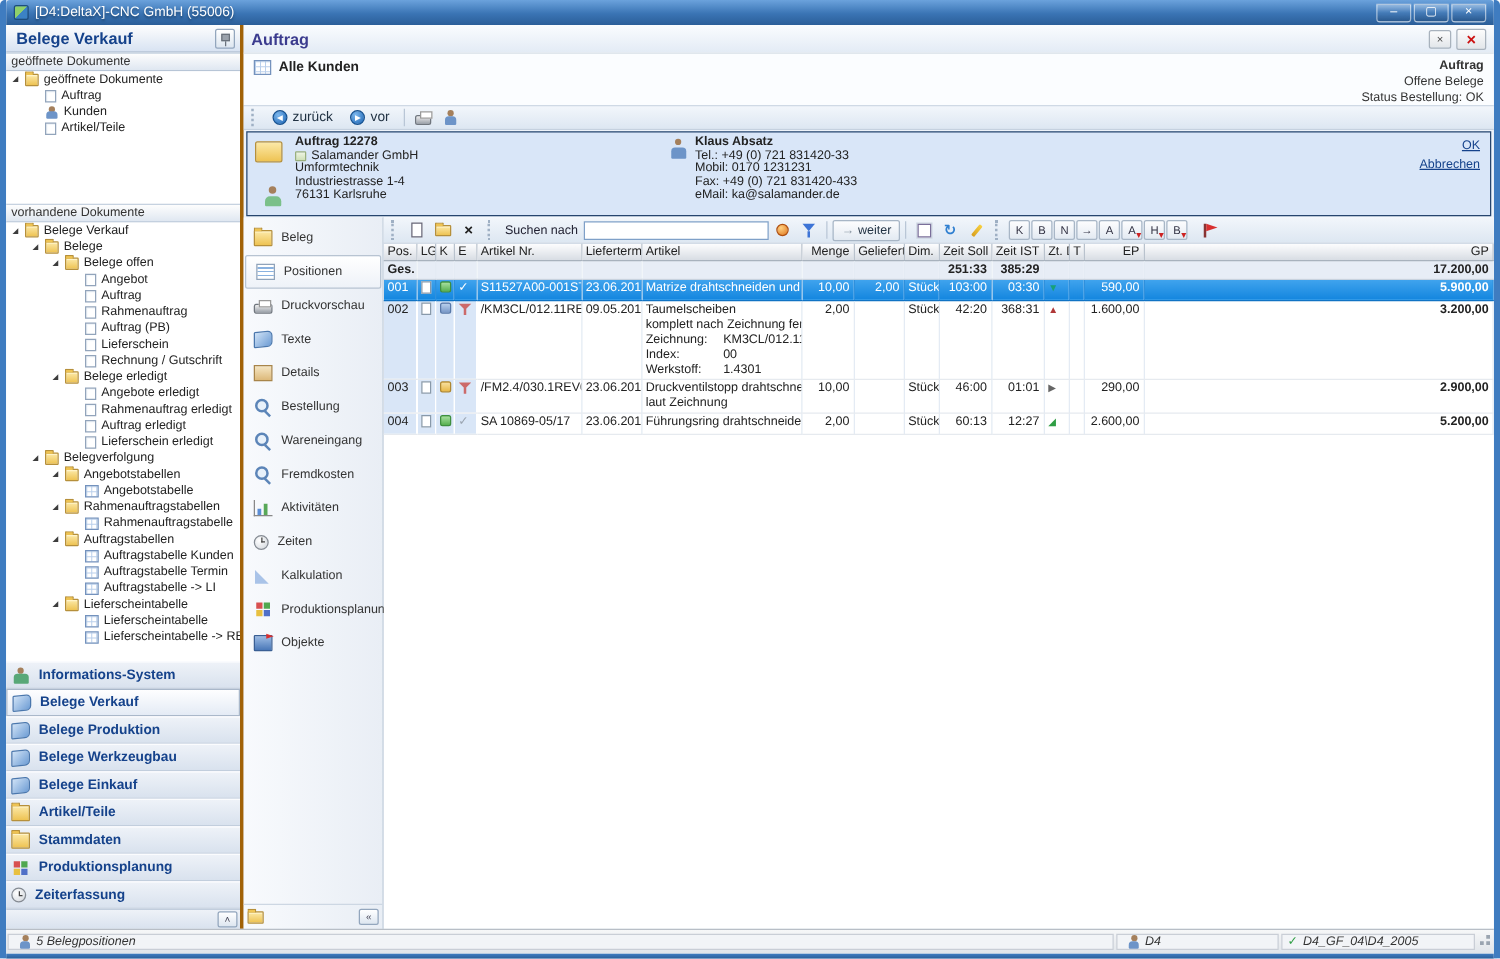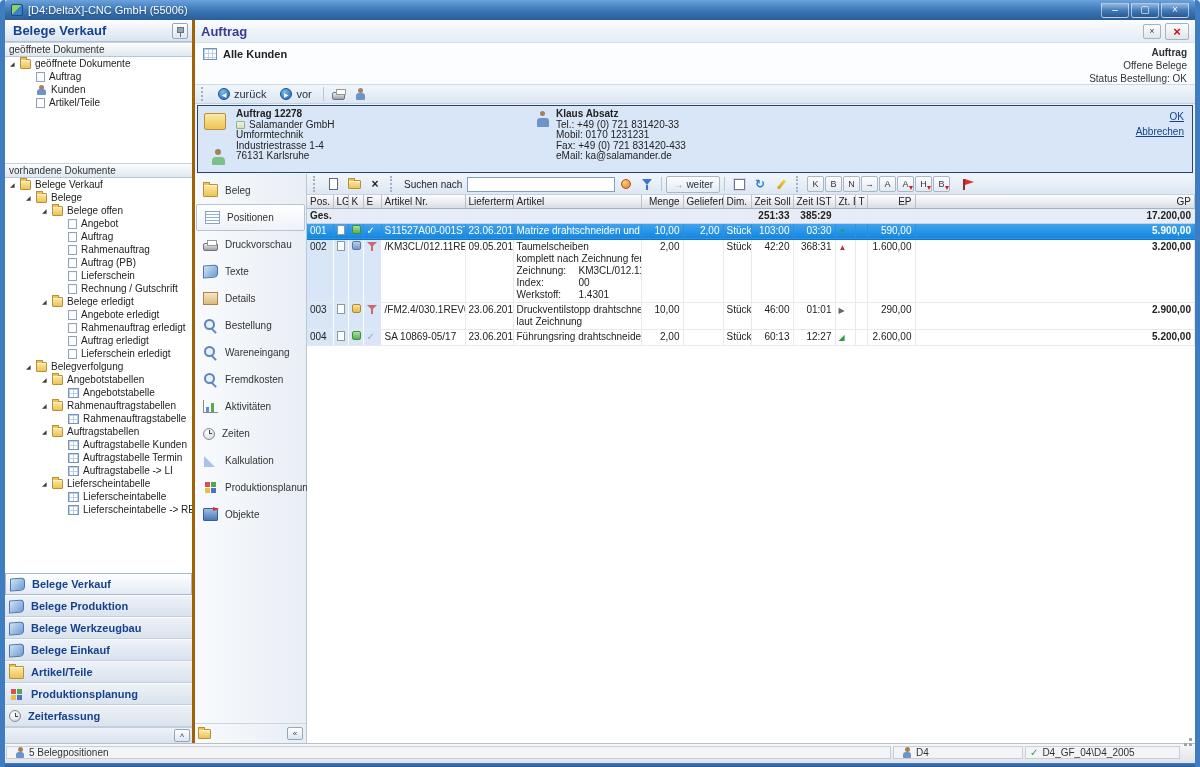--- a/index.html
+++ b/index.html
@@ -186,21 +186,21 @@
   .dif{font-size:8px;}
   .dif[data-dif="down-green"]::before{content:"▼";color:#18a078;}
   .dif[data-dif="up-red"]::before{content:"▲";color:#b03838;}
   .dif[data-dif="play-gray"]::before{content:"▶";color:#666;}
   .dif[data-dif="tri-green"]::before{content:"◢";color:#2f9e44;}
   .art-line{display:flex;}
   .art-l{width:62px;flex:none;}
   .art-l:empty,.art-v:empty,.art-t:empty{display:none;}
   
   .statusbar{height:20px;flex:none;background:linear-gradient(#f6f7f8,#e0e4e9);border-top:1px solid #b8bec6;
-    display:flex;align-items:flex-start;font-size:10px;color:#333;}
+    display:flex;align-items:center;font-size:10px;color:#333;font-style:italic;}
   .sb-sec{display:flex;align-items:center;border:1px solid #c9ced6;background:#f2f4f7;margin:2px 1px;padding:0 4px;}
   .sb-1{flex:1;}
   .sb-2{width:130px;}
   .sb-3{width:155px;}
   .sb-check{color:#2f9e44;font-weight:bold;margin-right:4px;}
   .sb-grip{width:14px;position:relative;}
   .sb-grip::before{content:"";position:absolute;right:3px;bottom:3px;width:3px;height:3px;background:#9aa4b0;
     box-shadow:-5px 5px 0 #9aa4b0,0 5px 0 #9aa4b0,-5px 0 0 transparent;}
   .bottomborder{height:4px;flex:none;background:linear-gradient(#3f7cc0,#2b5e98);}
 </style>
@@ -378,39 +378,47 @@
             <span class="tlabel">Lieferscheintabelle</span>
           </div>
           <div class="tree-item" data-level="3">
             <span class="arrow" data-arrow="0"></span>
             <span class="ic ticon" data-icon="table"></span>
             <span class="tlabel">Lieferscheintabelle -&gt; RE</span>
           </div>
         </div>
 
       <div class="navstack">
+          <div class="snav" data-sel="0">
+            <span class="ic snicon" data-icon="info"></span>
+            <span>Informations-System</span>
+          </div>
           <div class="snav" data-sel="1">
             <span class="ic snicon" data-icon="book"></span>
             <span>Belege Verkauf</span>
           </div>
           <div class="snav" data-sel="0">
             <span class="ic snicon" data-icon="book"></span>
             <span>Belege Produktion</span>
           </div>
           <div class="snav" data-sel="0">
             <span class="ic snicon" data-icon="book"></span>
             <span>Belege Werkzeugbau</span>
           </div>
           <div class="snav" data-sel="0">
             <span class="ic snicon" data-icon="book"></span>
             <span>Belege Einkauf</span>
           </div>
           <div class="snav" data-sel="0">
             <span class="ic snicon" data-icon="folder"></span>
             <span>Artikel/Teile</span>
+          </div>
+          <div class="snav" data-sel="0">
+            <span class="ic snicon" data-icon="folder"></span>
+            <span>Stammdaten</span>
           </div>
           <div class="snav" data-sel="0">
             <span class="ic snicon" data-icon="blocks"></span>
             <span>Produktionsplanung</span>
           </div>
           <div class="snav" data-sel="0">
             <span class="ic snicon" data-icon="clock"></span>
             <span>Zeiterfassung</span>
           </div>
         </div>

